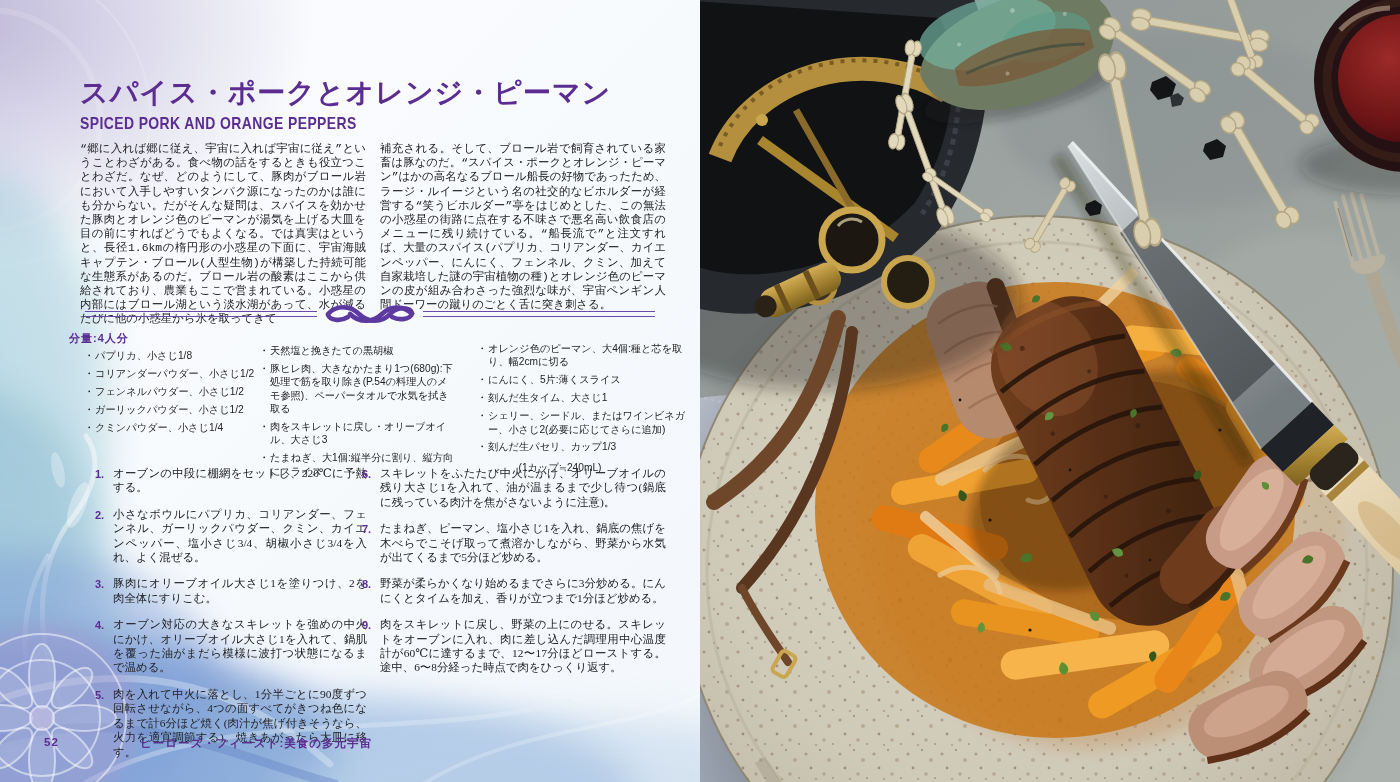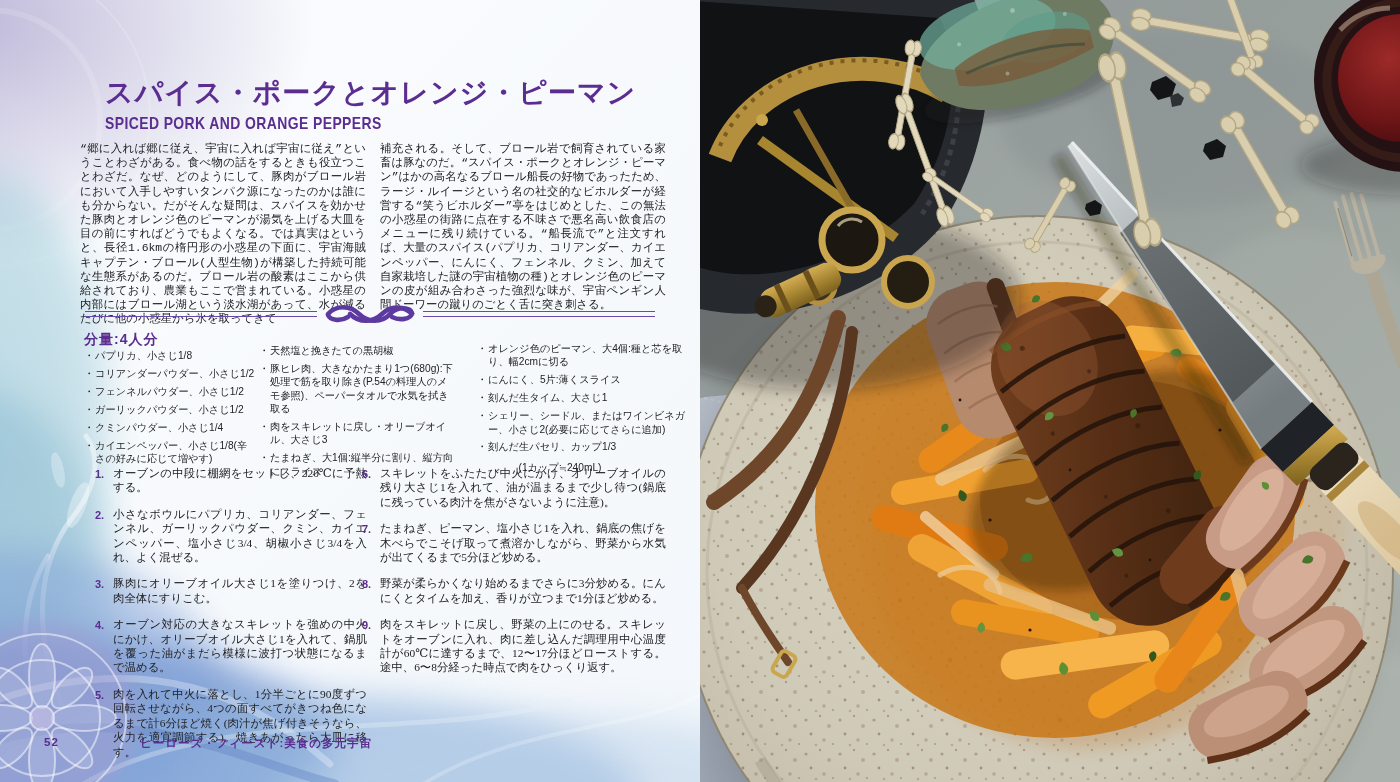--- a/index.html
+++ b/index.html
@@ -6,33 +6,33 @@
   .spread{position:relative;width:1400px;height:782px;overflow:hidden;background:#fff;
           font-family:"Liberation Sans",sans-serif;}
   
   .page-left{position:absolute;left:0;top:0;width:700px;height:782px;overflow:hidden;
     background:
       radial-gradient(520px 360px at -40px 20px, rgba(128,114,178,.50), rgba(128,114,178,0) 68%),
       radial-gradient(300px 500px at -70px 430px, rgba(130,185,208,.40), rgba(130,185,208,0) 70%),
       radial-gradient(460px 300px at -30px 810px, rgba(105,140,205,.55), rgba(105,140,205,0) 75%),
       linear-gradient(135deg,#fbfcfe 0%,#f6f9fc 60%,#f3f7fb 100%);}
   .deco-svg{position:absolute;left:0;top:0;pointer-events:none;}
-  .title-block{position:absolute;left:80px;top:78px;color:#5b2d91;margin-left:25px;}
+  .title-block{position:absolute;left:80px;top:78px;color:#5b2d91;}
   .title-ja{font-size:28px;font-weight:bold;letter-spacing:1px;line-height:1.1;}
   .title-en{margin-top:5px;font-size:17px;font-weight:bold;letter-spacing:.5px;
             transform:scaleX(.82);transform-origin:left center;white-space:nowrap;}
   .intro{position:absolute;top:142px;display:flex;}
   .intro{left:80px;width:586px;gap:14px;}
   .intro p{margin:0;width:286px;font-family:Liberation Mono, monospace;
            font-size:11.4px;line-height:14.2px;color:#222226;text-align:justify;}
   .divider{position:absolute;left:85px;top:303px;width:570px;height:22px;
            display:flex;align-items:center;}
   .div-line{flex:1;height:4px;border-top:1.4px solid #6a49a8;border-bottom:1.4px solid #6a49a8;}
   .div-orn{width:92px;height:22px;margin:0 7px;flex:none;}
-  .servings{position:absolute;left:84px;top:331px;font-size:14px;font-weight:bold;
+  .servings{position:absolute;left:69px;top:331px;font-size:11px;font-weight:bold;
             color:#5b2d91;letter-spacing:1px;}
   .ing-col{position:absolute;top:349px;font-size:10.2px;line-height:13.4px;color:#222;}
   .ing-col ul{list-style:none;margin:0;padding:0;}
   .ing-col li{position:relative;padding-left:11px;margin-bottom:4.5px;}
   .ing-col li::before{content:"・";position:absolute;left:0;}
   #ing1{left:84px;width:172px;}
   #ing2{left:259px;top:344px;width:198px;}
   #ing3{left:477px;top:342px;width:222px;}
   .cup-note{margin-top:7px;text-align:center;padding-right:56px;}
   .steps{position:absolute;top:466px;font-family:"Liberation Serif","DejaVu Serif",serif;
@@ -133,21 +133,20 @@
 
     <div class="servings">分量:4人分</div>
 
     <div class="ing-col" id="ing1">
       <ul>
         <li>パプリカ、小さじ1/8</li>
         <li>コリアンダーパウダー、小さじ1/2</li>
         <li>フェンネルパウダー、小さじ1/2</li>
         <li>ガーリックパウダー、小さじ1/2</li>
         <li>クミンパウダー、小さじ1/4</li>
-        <li>カイエンペッパー、小さじ1/8(辛さの好みに応じて増やす)</li>
       </ul>
     </div>
     <div class="ing-col" id="ing2">
       <ul>
         <li>天然塩と挽きたての黒胡椒</li>
         <li>豚ヒレ肉、大きなかたまり1つ(680g):下処理で筋を取り除き(P.54の料理人のメモ参照)、ペーパータオルで水気を拭き取る</li>
         <li>肉をスキレットに戻し・オリーブオイル、大さじ3</li>
         <li>たまねぎ、大1個:縦半分に割り、縦方向にスライス</li>
       </ul>
     </div>

